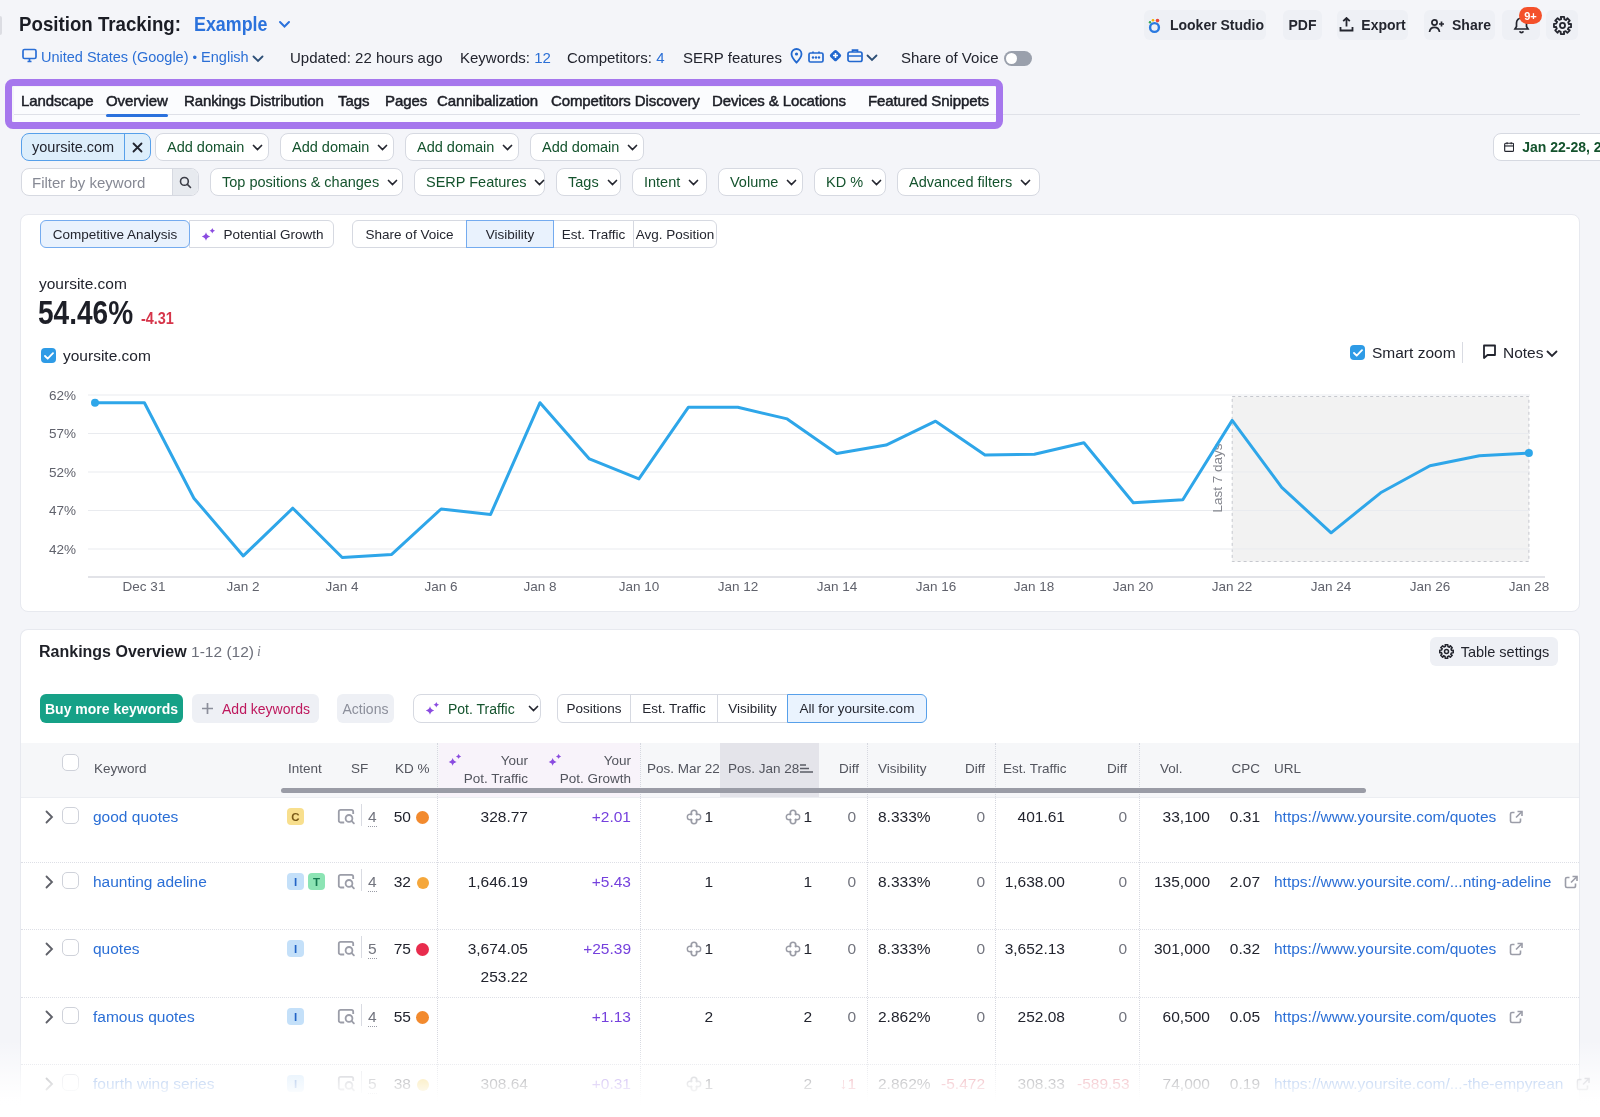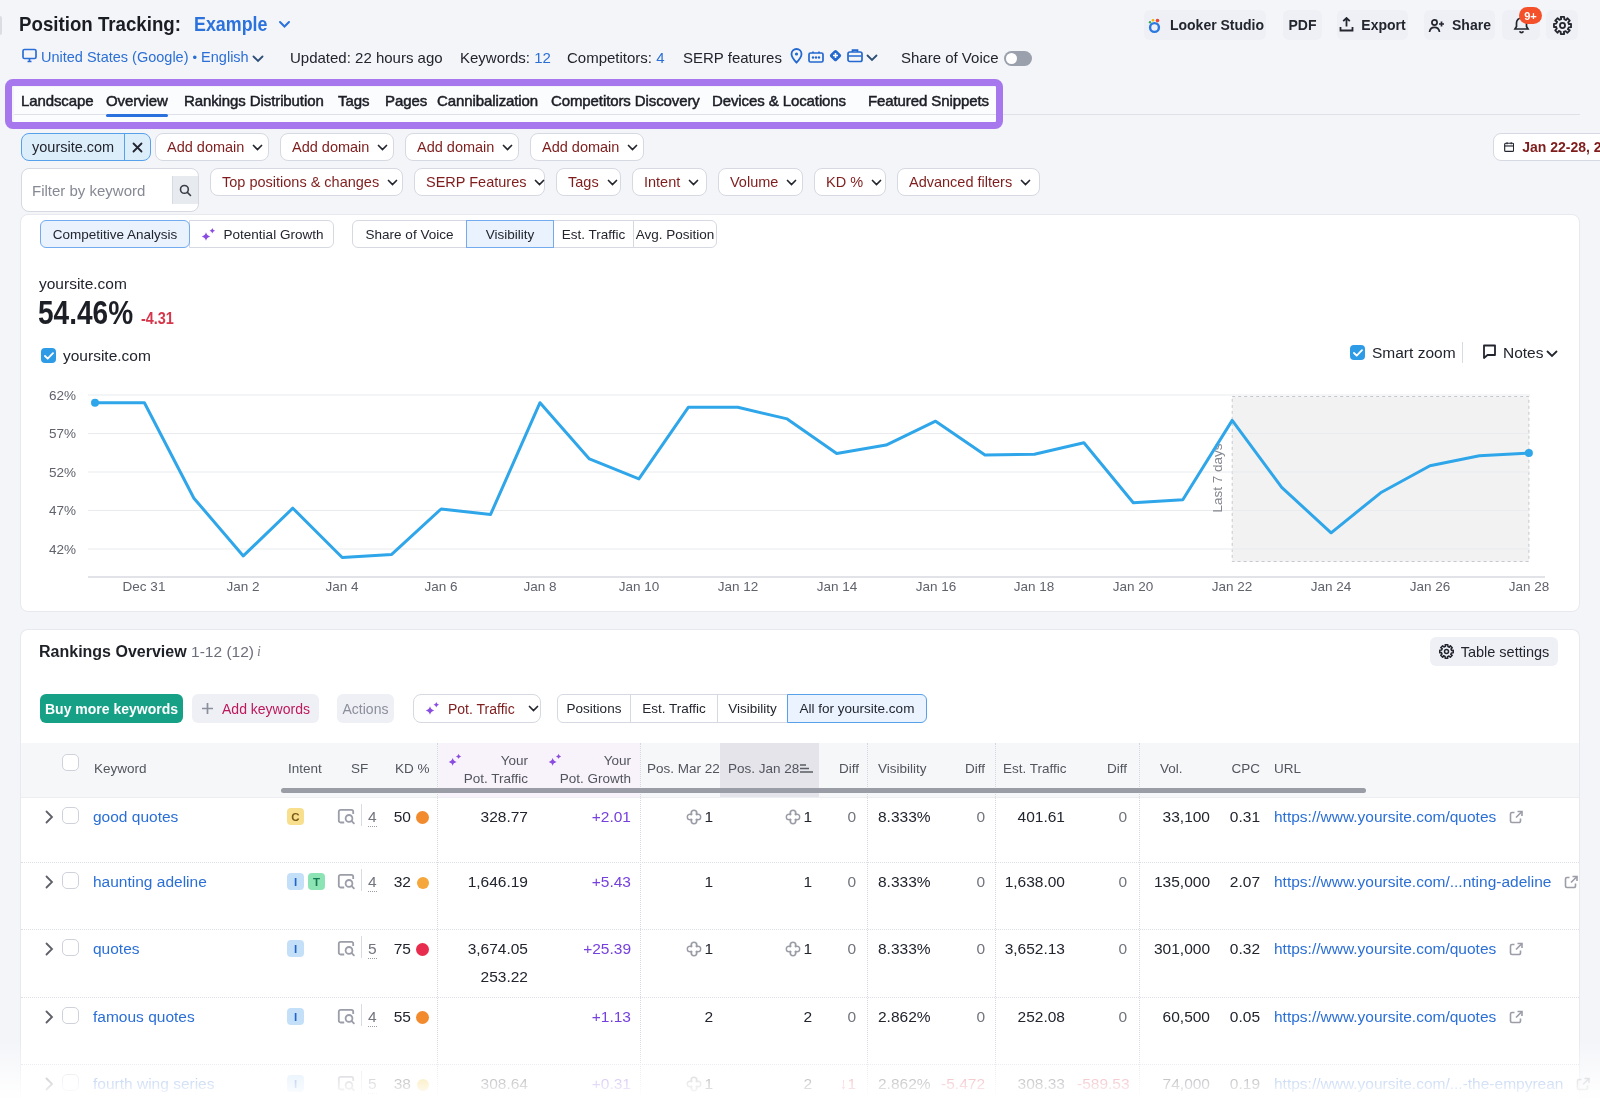--- a/index.html
+++ b/index.html
@@ -1,21 +1,21 @@
 <!DOCTYPE html>
 <html><head>
 <meta charset="utf-8">
 <style>
 *{box-sizing:border-box;margin:0;padding:0}
 html,body{width:1600px;height:1117px}
 body{position:relative;font-family:"Liberation Sans",sans-serif;background:#f4f5f9;overflow:hidden;color:#22242e;font-size:15px}
 .a{position:absolute}
 .r{display:flex;align-items:center}
 .btn{background:#eef0f5;border-radius:6px;display:flex;align-items:center;justify-content:center;font-weight:700;font-size:14px;color:#24262f;height:30px;white-space:nowrap}
-.wbtn{background:#fff;border:1px solid #d6d9e1;border-radius:8px;display:flex;align-items:center;font-size:14.5px;color:#7f1d1d;height:28px;padding:0 11px;justify-content:space-between;white-space:nowrap;gap:8px}
+.wbtn{background:#fff;border:1px solid #d6d9e1;border-radius:8px;display:flex;align-items:center;font-size:14.5px;color:#14532d;height:28px;padding:0 11px;justify-content:space-between;white-space:nowrap;gap:8px}
 .chev{flex:0 0 auto}
 .blue{color:#2b6fd6}
 .card{background:#fff;border:1px solid #e7e9ef;border-radius:8px}
 .seg{display:flex;align-items:center;justify-content:center;font-size:13.5px;height:28px;background:#fff;border:1px solid #d6d9e1;color:#24262f;white-space:nowrap}
 .sega{background:#e9f2fd;border:1px solid #74abef;position:relative;z-index:2}
 .badge{width:17px;height:17px;border-radius:4px;font-size:11.5px;font-weight:700;display:flex;align-items:center;justify-content:center}
 .num{position:absolute;text-align:right;font-size:15.5px;color:#22242e}
 .gr{color:#72747e}
 .red{color:#d6354a}
 .pur{color:#7540dd}
@@ -138,21 +138,21 @@
     </svg></div>
 <div class="a wbtn" style="left:530px;top:133px;width:114px">Add domain<svg class="chev" width="11" height="7" viewBox="0 0 11 7">
       <path d="M1.5 1.5l4 4 4-4" stroke="#24262f" stroke-width="1.7" fill="none" stroke-linecap="round"></path>
     </svg></div>
 <div class="a wbtn" style="left:1493px;top:133px;width:143px;justify-content:center;gap:8px;font-weight:700;font-size:14px;padding:0 10px"><svg width="15" height="16" viewBox="0 0 15 16">
       <rect x="1" y="2.5" width="13" height="12" rx="1.5" fill="none" stroke="#24262f" stroke-width="1.7"></rect>
       <path d="M1 6.5h13" stroke="#24262f" stroke-width="1.7"></path>
       <path d="M4.5 1v3M10.5 1v3" stroke="#24262f" stroke-width="1.7"></path>
     </svg>Jan 22-28, 2026</div>
 
-<div class="a r" style="left:21px;top:168px;width:178px;height:44px;background:#fff;border:1px solid #d6d9e1;border-radius:8px;overflow:hidden">
+<div class="a r" style="left:21px;top:168px;width:178px;height:28px;background:#fff;border:1px solid #d6d9e1;border-radius:8px;overflow:hidden">
   <div style="flex:1;padding:0 10px;color:#868994;font-size:15px">Filter by keyword</div>
   <div style="width:26px;height:28px;background:#e7eaef;display:flex;align-items:center;justify-content:center;border-left:1px solid #d6d9e1">
       <svg width="13" height="13" viewBox="0 0 13 13">
         <circle cx="5.4" cy="5.4" r="3.9" fill="none" stroke="#3c3e47" stroke-width="1.6"></circle>
         <path d="M8.4 8.4l3.1 3.1" stroke="#3c3e47" stroke-width="1.6" stroke-linecap="round"></path>
       </svg>
     </div>
 </div>
 <div class="a wbtn" style="left:210px;top:168px;width:193px">Top positions &amp; changes<svg class="chev" width="11" height="7" viewBox="0 0 11 7">
       <path d="M1.5 1.5l4 4 4-4" stroke="#24262f" stroke-width="1.7" fill="none" stroke-linecap="round"></path>

